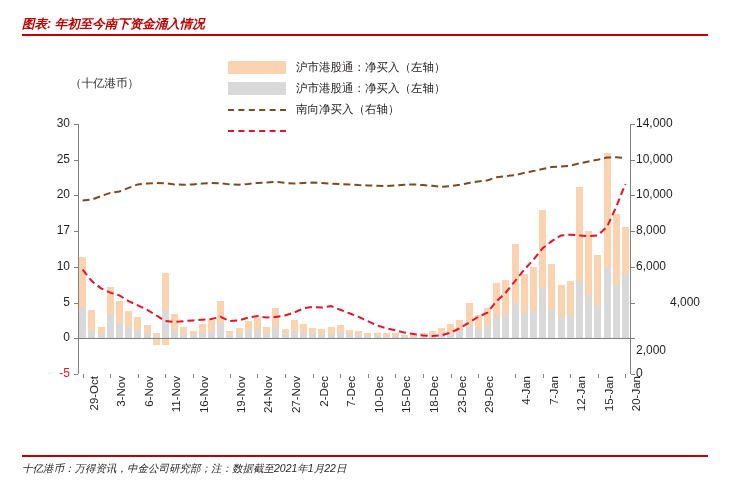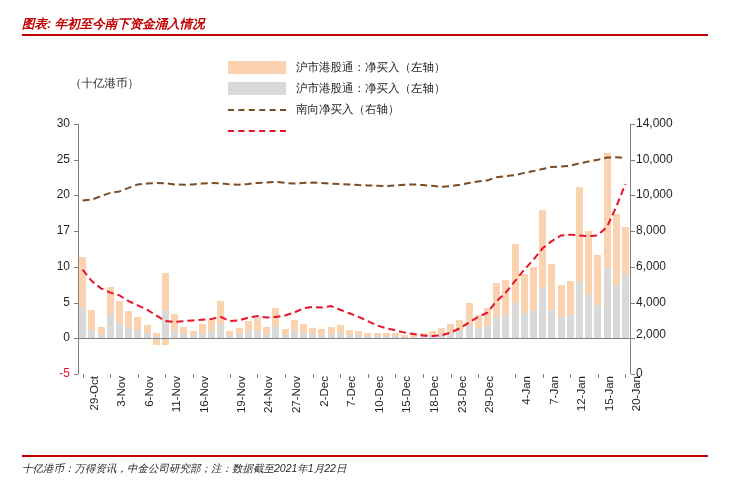--- a/index.html
+++ b/index.html
@@ -293,23 +293,23 @@
       <div class="ytick right" style="top: 72px;">14,000</div>
       <div class="tickmark" style="left: 631px; top: 80px;"></div>
       <div class="ytick right" style="top: 107.714px;">10,000</div>
       <div class="tickmark" style="left: 631px; top: 115.714px;"></div>
       <div class="ytick right" style="top: 143.429px;">10,000</div>
       <div class="tickmark" style="left: 631px; top: 151.429px;"></div>
       <div class="ytick right" style="top: 179.143px;">8,000</div>
       <div class="tickmark" style="left: 631px; top: 187.143px;"></div>
       <div class="ytick right" style="top: 214.857px;">6,000</div>
       <div class="tickmark" style="left: 631px; top: 222.857px;"></div>
-      <div class="ytick right" style="top: 250.571px;">4,000</div>
+      <div class="ytick right" style="top: 250.571px; margin-left: 34px;">4,000</div>
       <div class="tickmark" style="left: 631px; top: 258.571px;"></div>
-      <div class="ytick right" style="top: 283px;">2,000</div>
+      <div class="ytick right" style="top: 299px;">2,000</div>
       <div class="tickmark" style="left: 631px; top: 294.286px;"></div>
       <div class="ytick right" style="top: 322px;">0</div>
       <div class="tickmark" style="left: 631px; top: 330px;"></div>
     </div>
   <div class="xlabels" id="xlabels">
       <div class="xlabel" style="left: 9.6px;">29-Oct</div>
       <div class="xlabel" style="left: 37.2px;">3-Nov</div>
       <div class="xlabel" style="left: 64.8px;">6-Nov</div>
       <div class="xlabel" style="left: 92.4px;">11-Nov</div>
       <div class="xlabel" style="left: 120px;">16-Nov</div>

